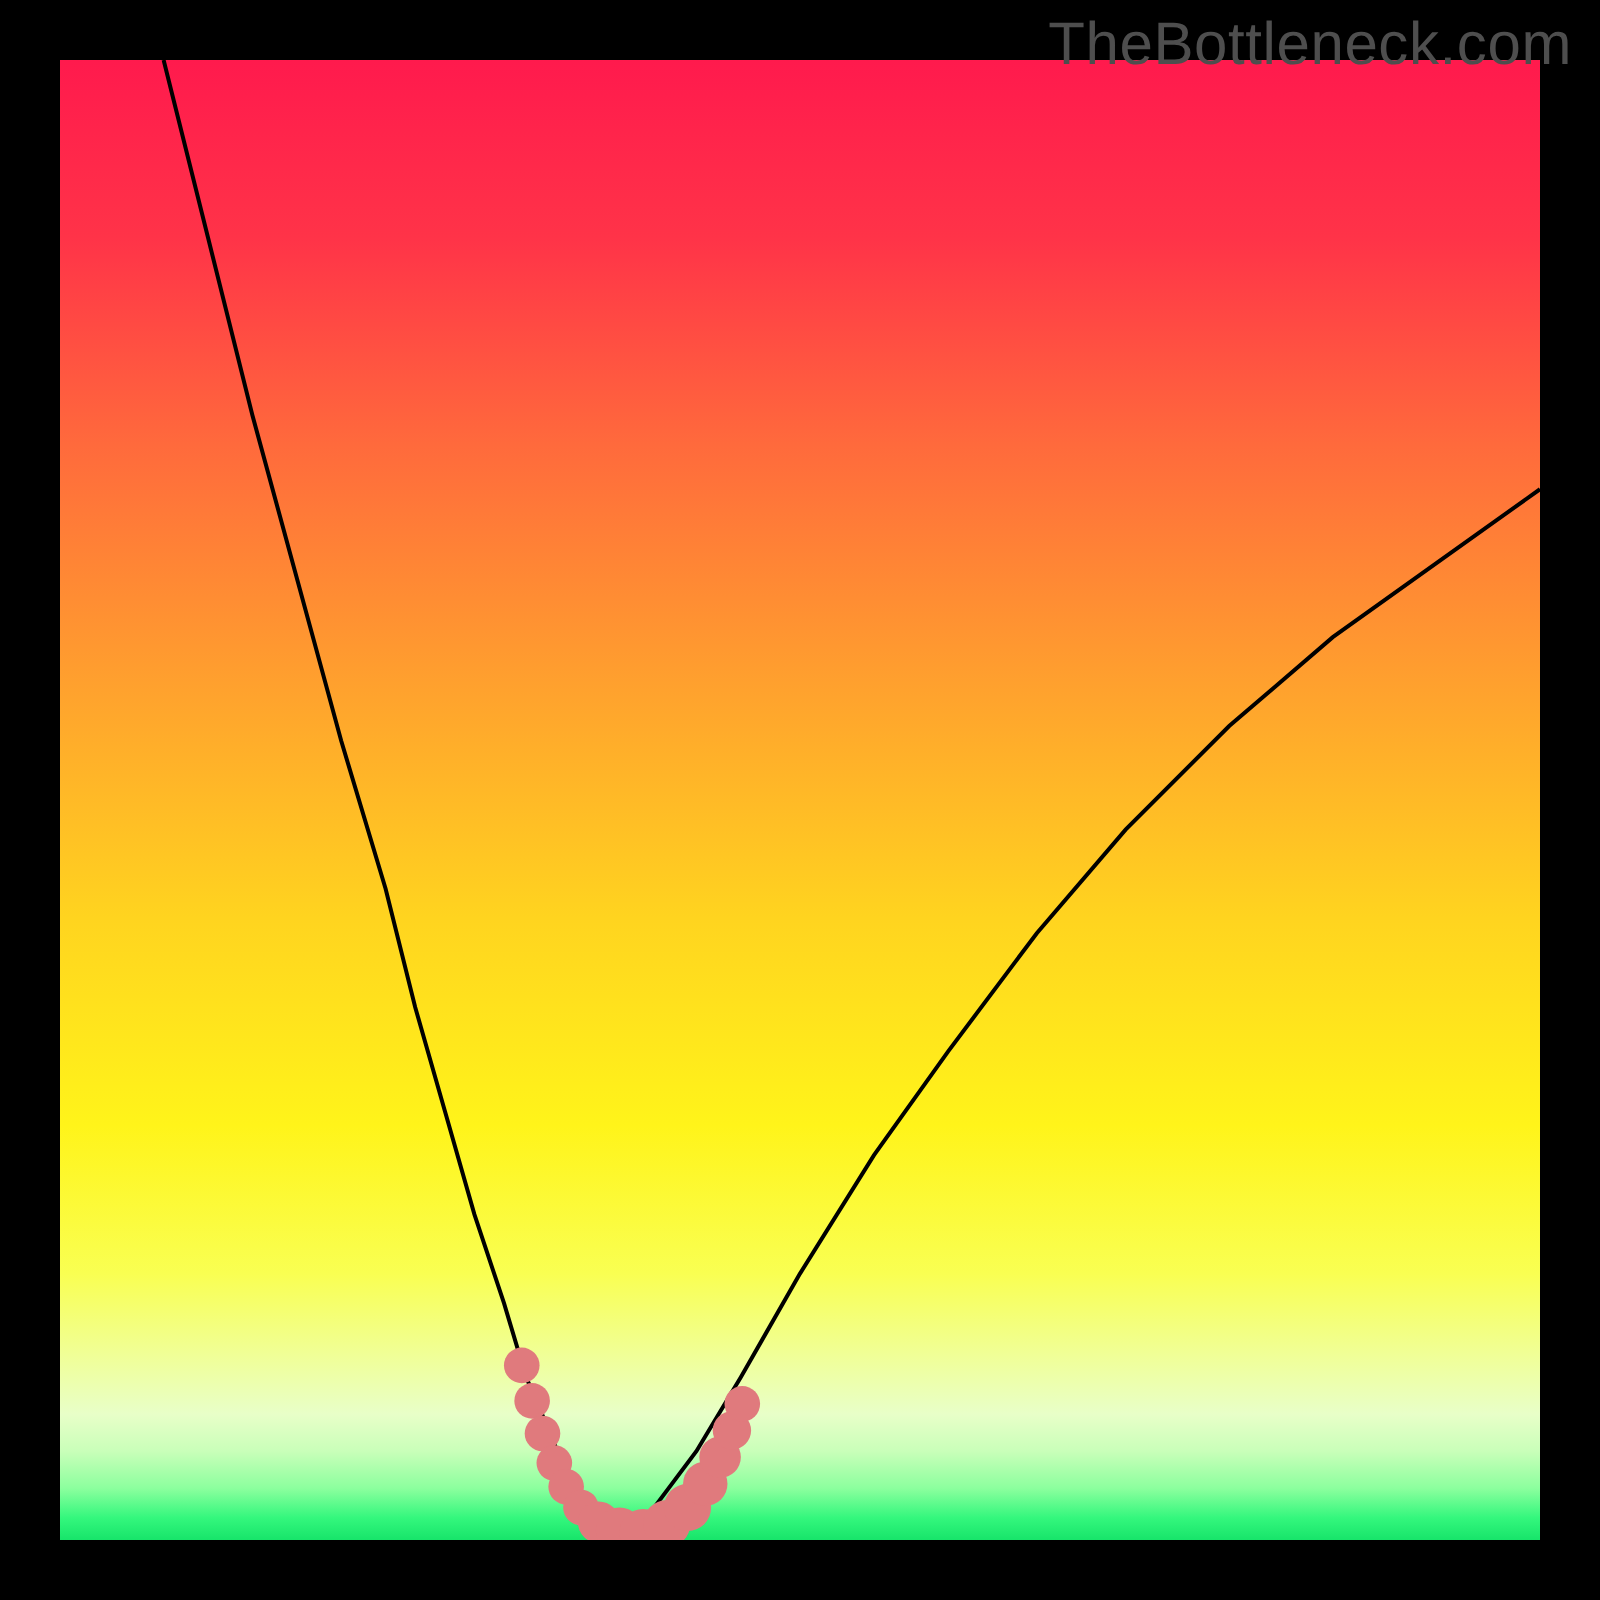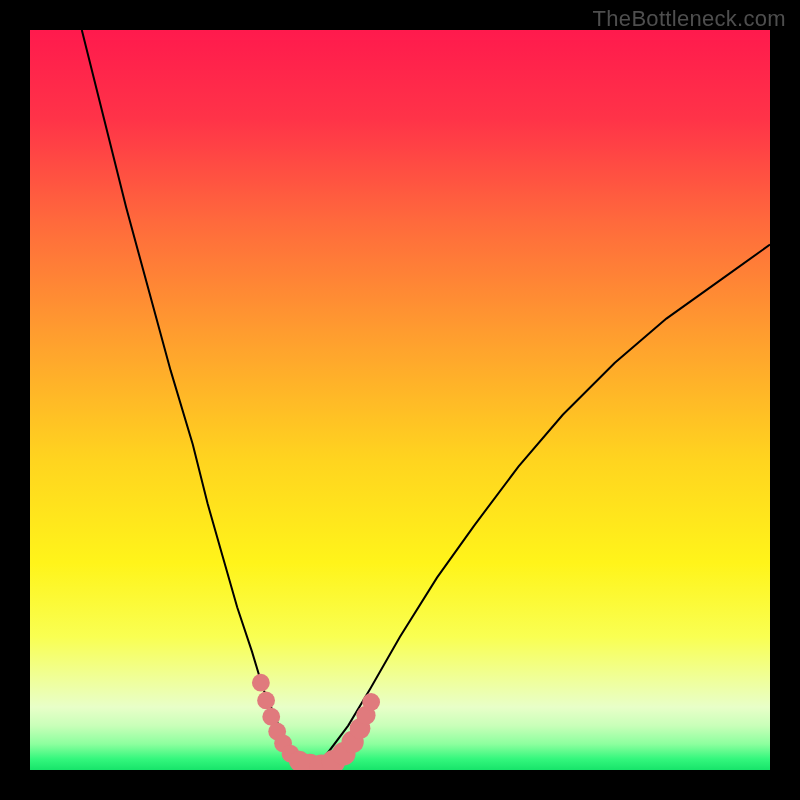--- a/index.html
+++ b/index.html
@@ -8,21 +8,21 @@
     position: relative;
     width: 800px;
     height: 800px;
     background: #000;
   }
   .watermark {
     position: absolute;
     top: 6px;
     right: 14px;
     font-family: Arial, Helvetica, sans-serif;
-    font-size: 22px;
+    font-size: 30px;
     color: #4e4e4e;
     letter-spacing: 0.3px;
     z-index: 10;
     text-align: center;
   }
   .plot-area {
     position: absolute;
     left: 30px;
     top: 30px;
     width: 740px;

